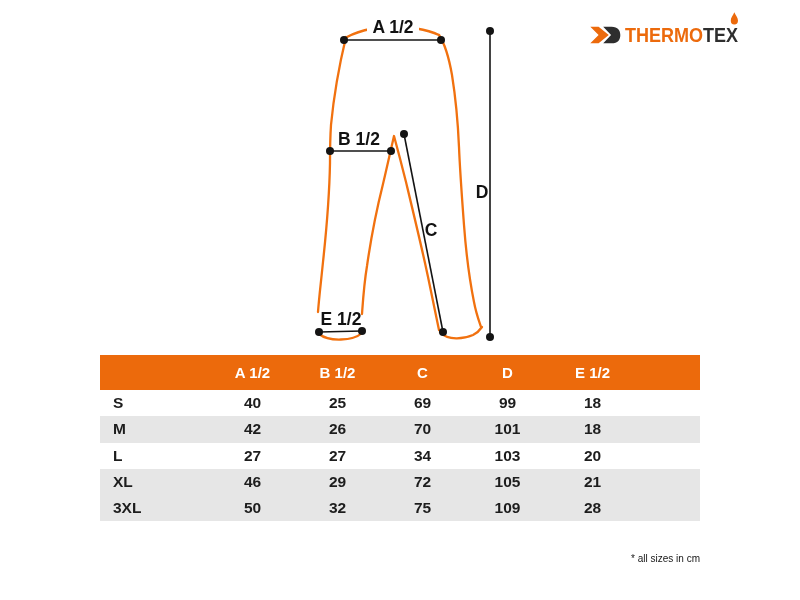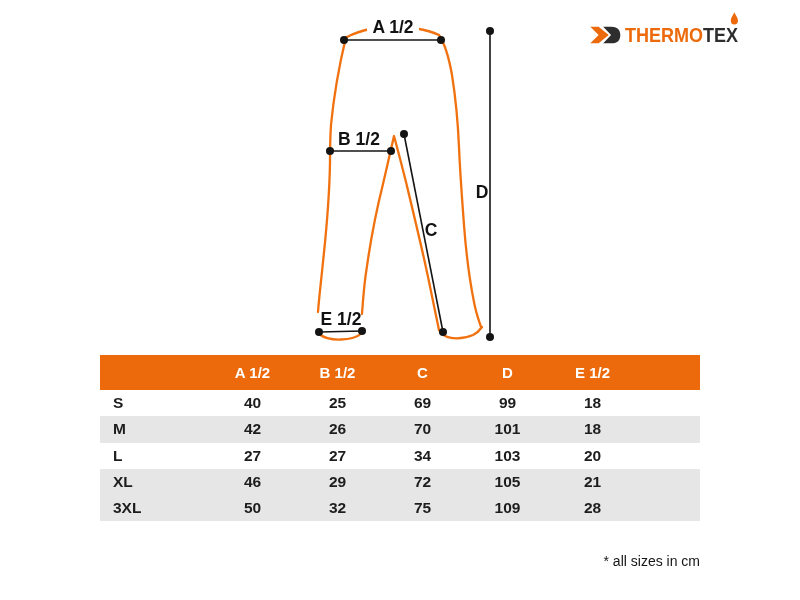--- a/index.html
+++ b/index.html
@@ -46,21 +46,21 @@
     height:35px;text-align:center;vertical-align:middle;
   }
   .size-table td{
     height:26.3px;font-size:15.5px;font-weight:bold;color:#1D1D1D;
     text-align:center;vertical-align:middle;
   }
   .size-table td.size-cell{text-align:left;padding-left:13px;}
   .size-table tr.alt td{background:var(--row-alt);}
   
   .footnote{
-    position:absolute;right:100px;top:553px;font-size:14px;color:#161616;
+    position:absolute;right:100px;top:553px;font-size:10px;color:#161616;
   }
 </style>
 </head>
 <body>
 
 <svg class="diagram-svg" viewBox="0 0 800 352" aria-hidden="true">
 
   <g>
 
     <path class="outline" d="M 347,37 C 362,29 382,26.5 394,26.5 C 407,26.5 426,29 439,35"></path>

